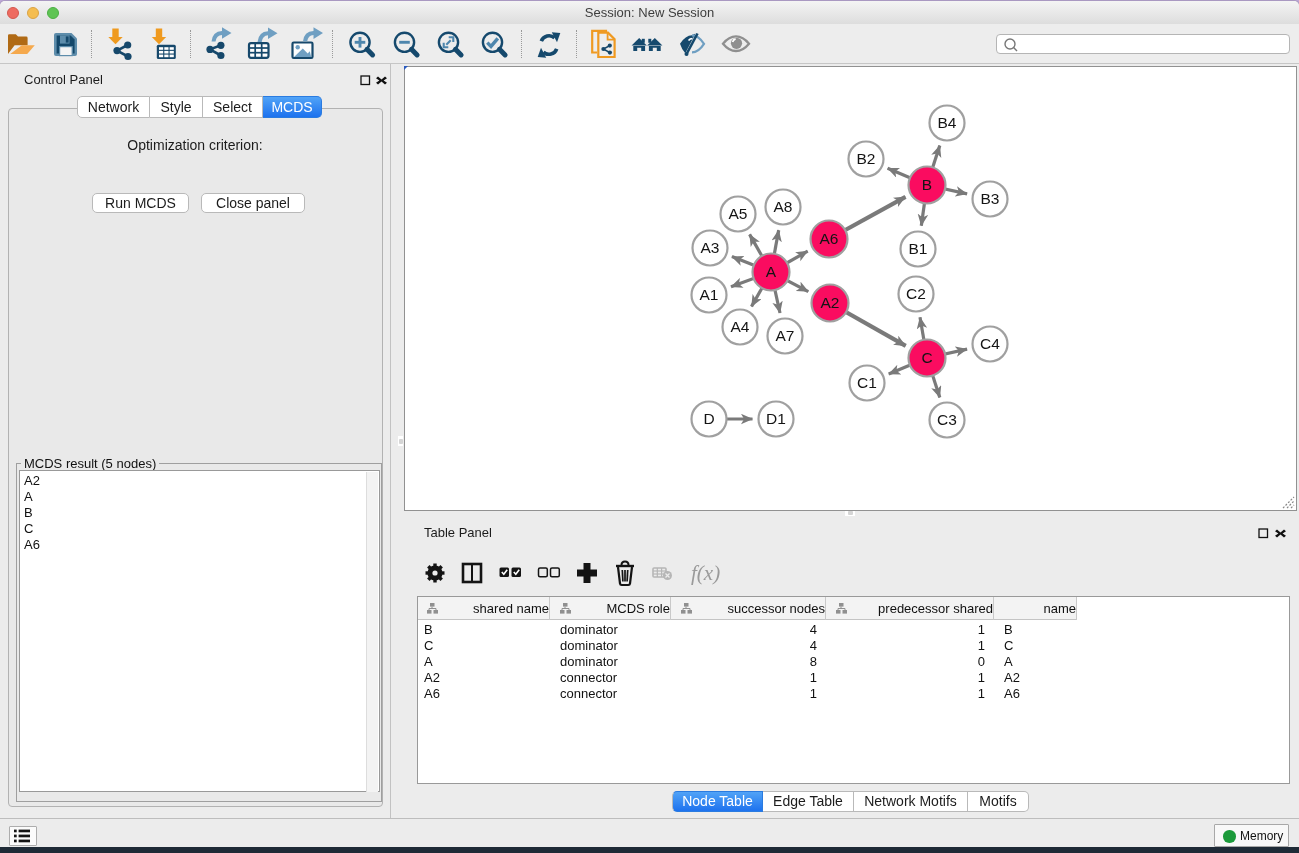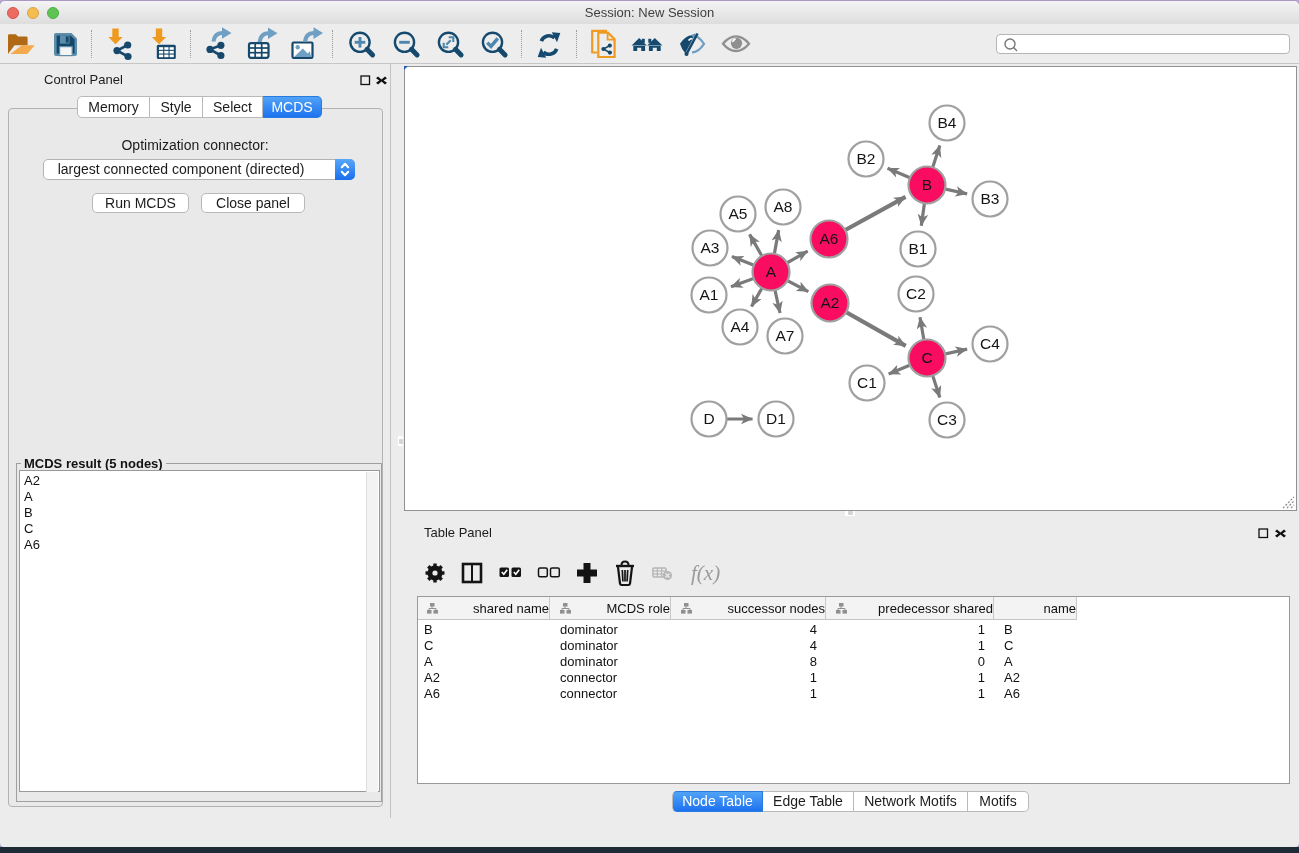--- a/index.html
+++ b/index.html
@@ -9,37 +9,37 @@
 #deskbottom { left:0; top:847px; width:1299px; height:6px; background:#1e2a36; }
 #appwin { left:0; top:1px; width:1299px; height:846px; background:#ececec; border-radius:5px 5px 4px 4px; box-shadow:0 0 2px rgba(0,0,0,.4); }
 #titlebar { left:0; top:0; width:1299px; height:34px; background:linear-gradient(#f4f4f4,#d3d3d3); border-bottom:1px solid #a9a9a9; border-radius:5px 5px 0 0; }
 .tl { position:absolute; width:12px; height:12px; border-radius:50%; top:6px; }
 #title { width:100%; text-align:center; top:4px; font-size:13px; color:#3e3e3e; }
 #toolbar { left:0; top:23px; width:1299px; height:40px; background:#ededed; border-bottom:1px solid #c6c6c6; }
 .vsep { position:absolute; top:6px; height:28px; width:0; border-left:1px dotted #9a9a9a; }
 #searchbox { left:996px; top:10px; width:294px; height:20px; background:#fff; border:1px solid #b5b5b5; border-radius:4px; }
 
 #cpanel { left:0; top:63px; width:391px; height:754px; background:#ececec; border-right:1px solid #c2c2c2; }
-#cphead { left:24px; top:8px; font-size:13px; color:#1c1c1c;margin-left:20px; }
+#cphead { left:24px; top:8px; font-size:13px; color:#1c1c1c; }
 .seg { position:absolute; display:flex; }
 .seg .sbtn { background:#fff; border:1px solid #b9b9b9; border-left:none; color:#1c1c1c; font-size:14px; text-align:center; line-height:20px; height:22px; }
 .seg .sbtn:first-child { border-left:1px solid #b9b9b9; border-radius:5px 0 0 5px; }
 .seg .sbtn:last-child { border-radius:0 5px 5px 0; }
 .seg .sel { background:linear-gradient(#51a3f7,#1d72ee); color:#fff; border-color:#2a7be0; }
 #cptabs { left:77px; top:32px; }
 #cpbody { left:8px; top:44px; width:375px; height:699px; background:#e9e9e9; border:1px solid #b2b2b2; border-radius:4px; }
 #optlabel { left:0; top:73px; width:100%; text-align:center; font-size:14px; color:#1c1c1c; }
 #dropdown { left:43px; top:95px; width:312px; height:21px; background:#fff; border:1px solid #b3b3b3; border-radius:5px; font-size:14px; color:#1c1c1c; text-align:center; line-height:19px; padding-right:36px; }
 #spinner { right:-1px; top:-1px; width:20px; height:21px; background:linear-gradient(#58a7f8,#196eee); border-radius:0 5px 5px 0; }
 .btn { position:absolute; background:#fff; border:1px solid #b9b9b9; border-radius:5px; font-size:14px; color:#1c1c1c; text-align:center; height:20px; line-height:18px; }
 #runbtn { left:92px; top:129px; width:97px; }
 #closebtn { left:201px; top:129px; width:104px; }
 #fieldset { left:16px; top:392px; width:366px; height:346px; }
 #fsborder { left:0; top:7px; width:366px; height:339px; border:1px solid #9f9f9f; }
-#fslegend { left:5px; top:0; background:#e9e9e9; padding:0 3px; font-size:13px; color:#111;font-weight:bold; }
+#fslegend { left:5px; top:0; background:#e9e9e9; padding:0 3px; font-size:13px; color:#111; }
 #fslist { left:3px; top:14px; width:361px; height:322px; background:#fff; border:1px solid #999; font-size:13px; color:#111; line-height:16px; padding:2px 0 0 4px; }
 #fsscroll { right:1px; top:1px; width:12px; height:320px; background:#f3f3f3; border-left:1px solid #ddd; }
 
 #rside { left:392px; top:63px; width:907px; height:754px; background:#ececec; }
 #netwin { left:12px; top:2px; width:893px; height:445px; background:#fff; border:1px solid #919191; }
 #nettitle { left:0; top:0; width:100%; height:22px; background:linear-gradient(#f5f5f5,#d6d6d6); border-bottom:1px solid #aaa; }
 #nettext { width:100%; text-align:center; top:4px; font-size:13px; font-weight:bold; color:#222; }
 
 #tpanel { left:0; top:452px; width:907px; height:302px; background:#ececec; }
 #tphead { left:32px; top:9px; font-size:13px; color:#1c1c1c; }
@@ -202,34 +202,26 @@
     </div>
   </div>
   <div id="cpanel" class="abs">
     <div id="cphead" class="abs">Control Panel</div>
     <svg class="abs" style="left:360px;top:11px" width="30" height="11">
       <rect x="1" y="1" width="8.5" height="8.5" fill="none" stroke="#111" stroke-width="1.3"></rect>
       <path d="M18,1.5 L21.5,4.4 L25,1.5 L27,3.3 L23.6,5.5 L27,7.7 L25,9.5 L21.5,6.6 L18,9.5 L16,7.7 L19.4,5.5 L16,3.3 Z" fill="#111"></path>
     </svg>
     <div id="cpbody" class="abs"></div>
     <div id="cptabs" class="seg abs">
-      <div class="sbtn" style="width:73px">Memory</div>
+      <div class="sbtn" style="width:73px">Network</div>
       <div class="sbtn" style="width:53px">Style</div>
       <div class="sbtn" style="width:60px">Select</div>
       <div class="sbtn sel" style="width:59px">MCDS</div>
     </div>
-    <div id="optlabel" class="abs">Optimization connector:</div>
-    <div id="dropdown" class="abs">largest connected component (directed)
-      <div id="spinner" class="abs">
-        <svg width="20" height="21" fill="none">
-          <path d="M6.8,8.2 L10,4.8 L13.2,8.2" stroke="#fff" stroke-width="2.1" stroke-linecap="round" stroke-linejoin="round"></path>
-          <path d="M6.8,12.8 L10,16.2 L13.2,12.8" stroke="#fff" stroke-width="2.1" stroke-linecap="round" stroke-linejoin="round"></path>
-        </svg>
-      </div>
-    </div>
+    <div id="optlabel" class="abs">Optimization criterion:</div>
     <div id="runbtn" class="btn">Run MCDS</div>
     <div id="closebtn" class="btn">Close panel</div>
     <div id="fieldset" class="abs">
       <div id="fsborder" class="abs"></div>
       <div id="fslegend" class="abs">MCDS result (5 nodes)</div>
       <div id="fslist" class="abs">A2<br>A<br>B<br>C<br>A6
         <div id="fsscroll" class="abs"></div>
       </div>
     </div>
   </div>
@@ -447,14 +439,32 @@
         <div class="trow" style="left:586px;top:89px;">A6</div>
       </div>
       <div id="btabs" class="seg seg2 abs">
         <div class="sbtn sel" style="width:91px">Node Table</div>
         <div class="sbtn" style="width:91px">Edge Table</div>
         <div class="sbtn" style="width:114px">Network Motifs</div>
         <div class="sbtn" style="width:61px">Motifs</div>
       </div>
     </div>
   </div>
+  <div id="statusbar" class="abs">
+    <div id="listbtn" class="abs">
+      <svg width="25" height="16" style="position:absolute;left:4px;top:2px">
+        <g fill="#141414">
+          <rect x="0" y="0.6" width="2.7" height="2.7"></rect>
+            <rect x="4.6" y="0.6" width="11.4" height="2.7"></rect>
+          <rect x="0" y="5.6" width="2.7" height="2.7"></rect>
+            <rect x="4.6" y="5.6" width="11.4" height="2.7"></rect>
+          <rect x="0" y="10.6" width="2.7" height="2.7"></rect>
+            <rect x="4.6" y="10.6" width="11.4" height="2.7"></rect>
+        </g>
+      </svg>
+    </div>
+    <div id="membtn" class="abs">
+      <span style="position:absolute;left:8px;top:5px;width:12.5px;height:12.5px;border-radius:50%;background:#1b9a3a;"></span>
+      <span style="position:absolute;left:25px;top:4px;">Memory</span>
+    </div>
+  </div>
 </div>
 <div id="deskbottom" class="abs"></div>
 
 </body></html>

